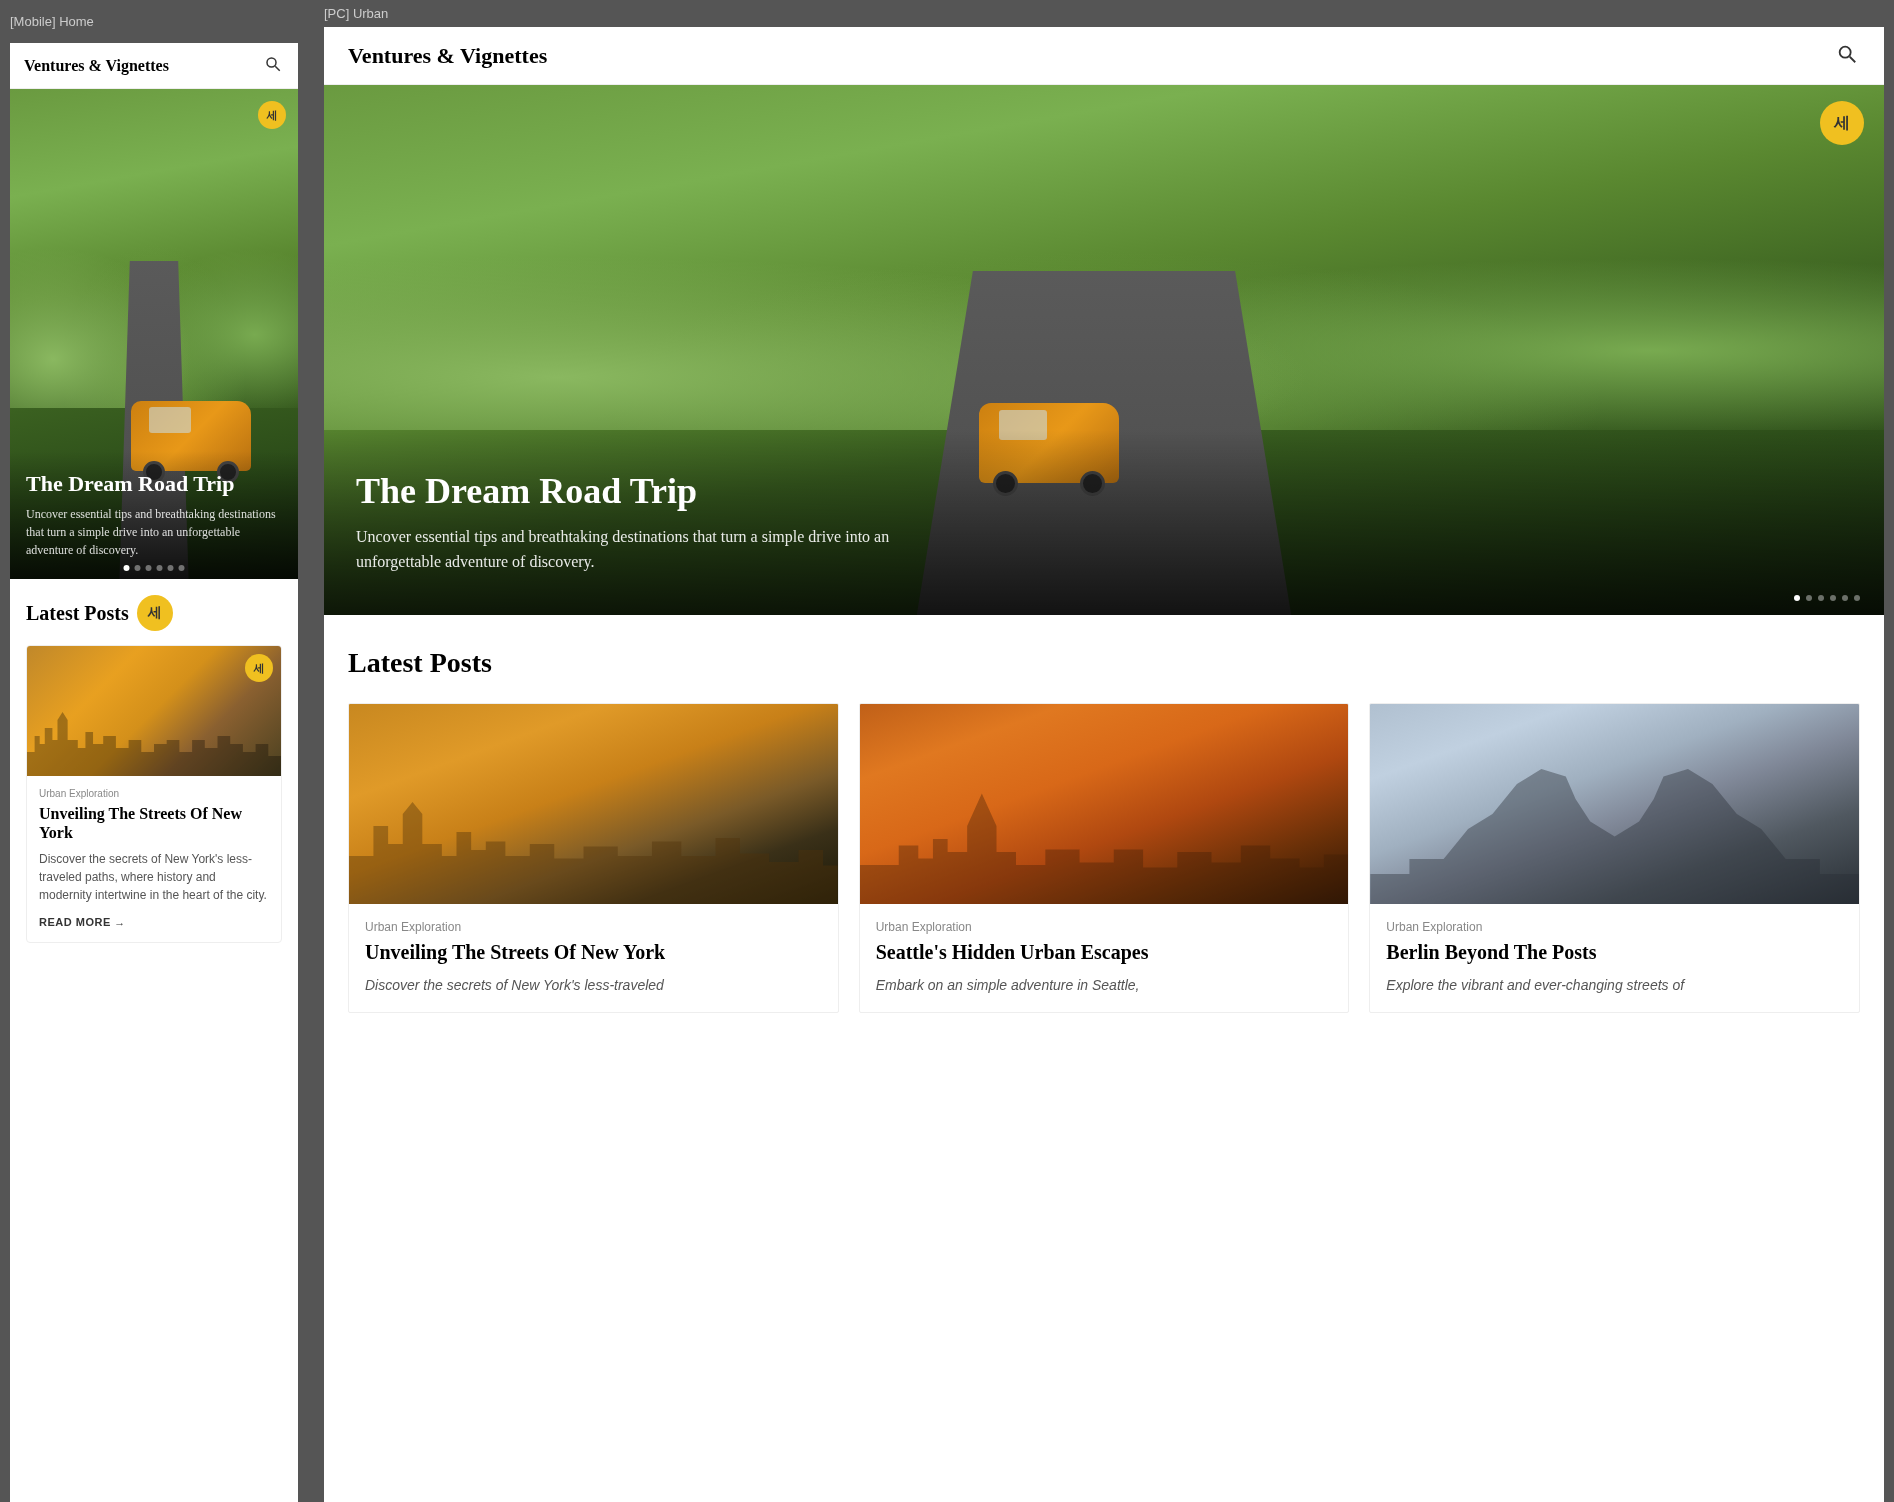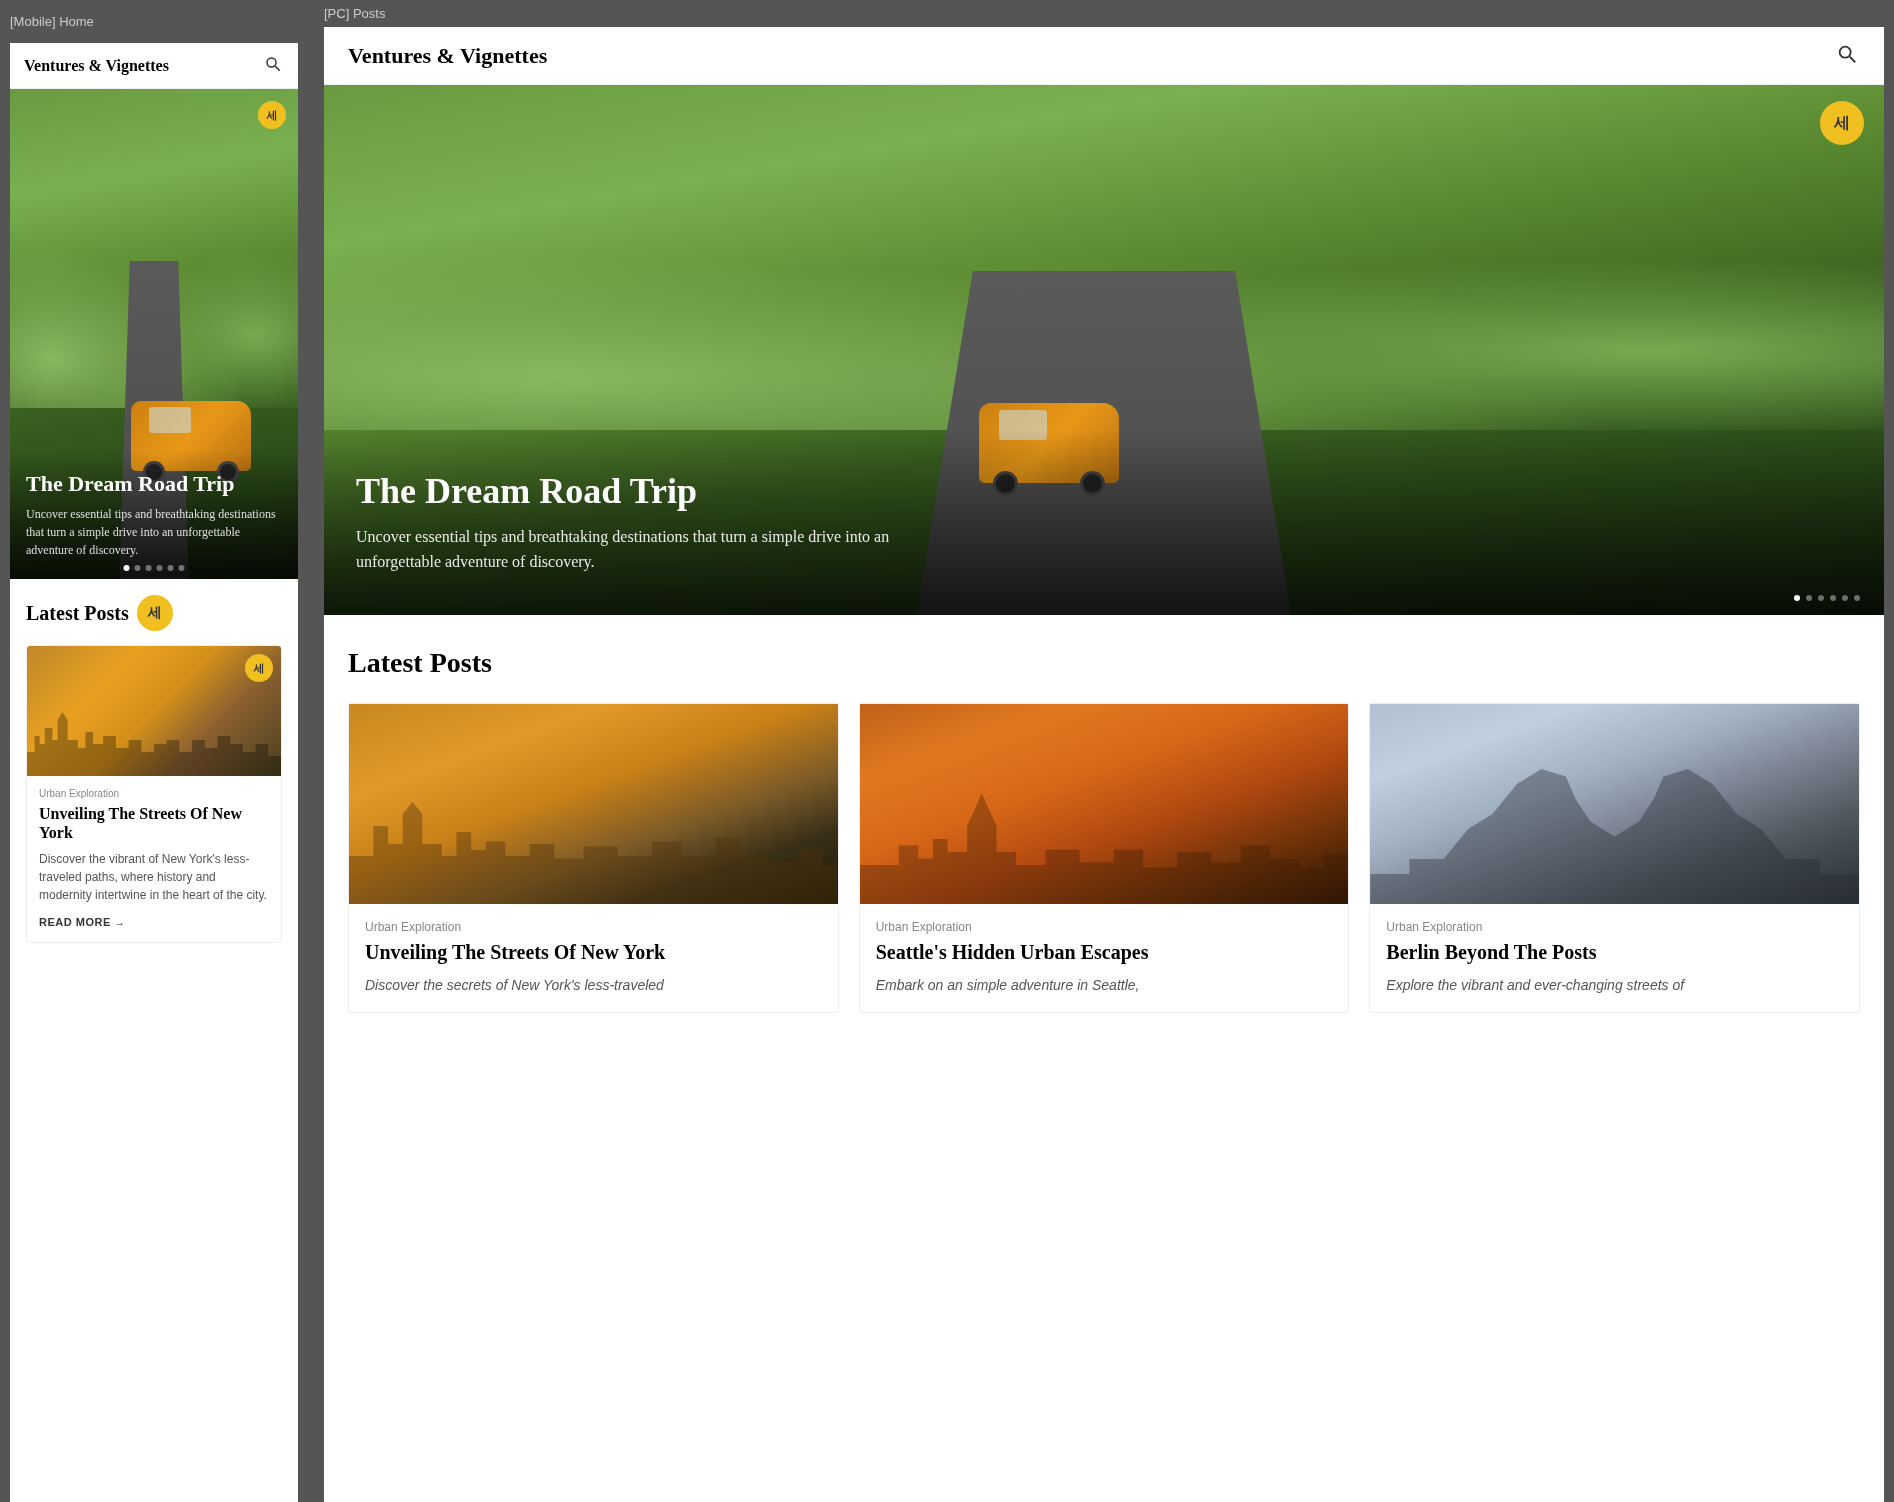--- a/index.html
+++ b/index.html
@@ -469,33 +469,33 @@
       <div class="mobile-post-card">
         <div class="mobile-post-img">
 
           <div class="yellow-badge yellow-badge-sm" style="position:absolute;top:8px;right:8px;z-index:3;">
             <span>세</span>
           </div>
         </div>
         <div class="mobile-post-body">
           <div class="post-category">Urban Exploration</div>
           <div class="mobile-post-title">Unveiling The Streets Of New York</div>
-          <div class="mobile-post-desc">Discover the vibrant of New York's less-traveled paths, where history and modernity intertwine in the heart of the city.</div>
+          <div class="mobile-post-desc">Discover the secrets of New York's less-traveled paths, where history and modernity intertwine in the heart of the city.</div>
           <a class="mobile-read-more" href="#">READ MORE →</a>
         </div>
       </div>
     </div>
 
   </div>
 </div>
 
 <div class="panel-separator"></div>
 
 <div class="pc-panel">
-  <div class="pc-label">[PC] Posts</div>
+  <div class="pc-label">[PC] Urban</div>
   <div class="pc-frame">
 
     <div class="pc-header">
       <span class="pc-header-title">Ventures &amp; Vignettes</span>
       <button style="background:none;border:none;cursor:pointer;padding:2px;">
         <svg class="search-icon-svg" viewBox="0 0 24 24" style="width:22px;height:22px;">
           <circle cx="10" cy="10" r="6"></circle>
             <line x1="15" y1="15" x2="21" y2="21"></line>
         </svg>
       </button>

